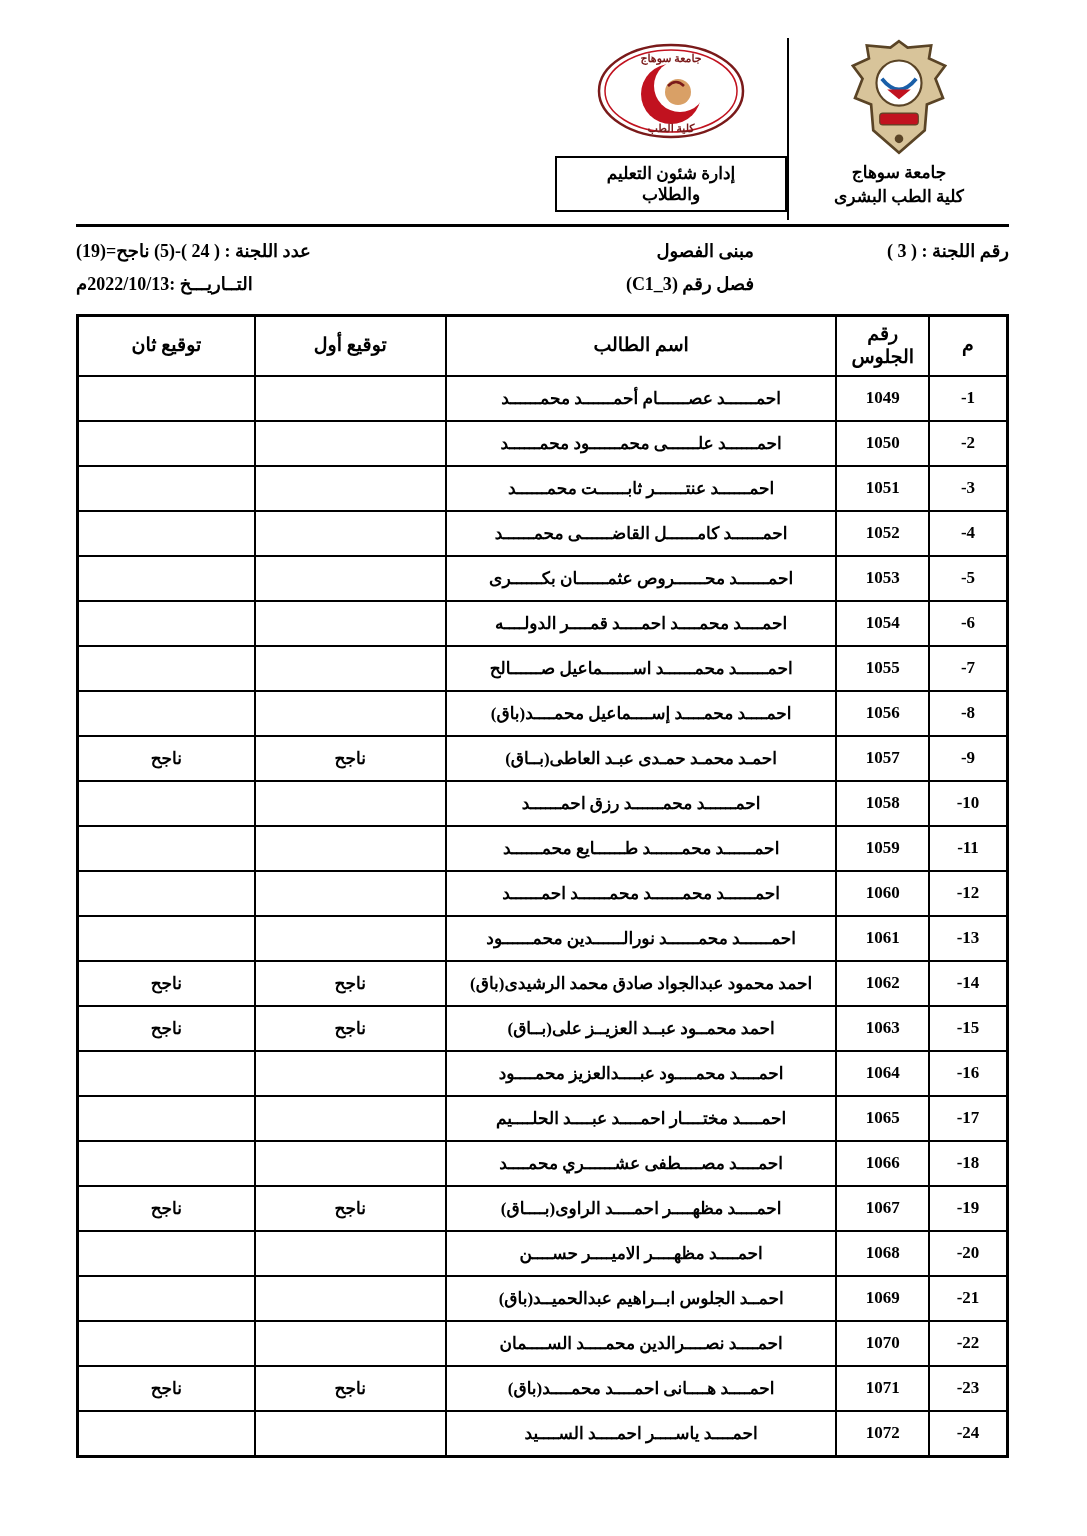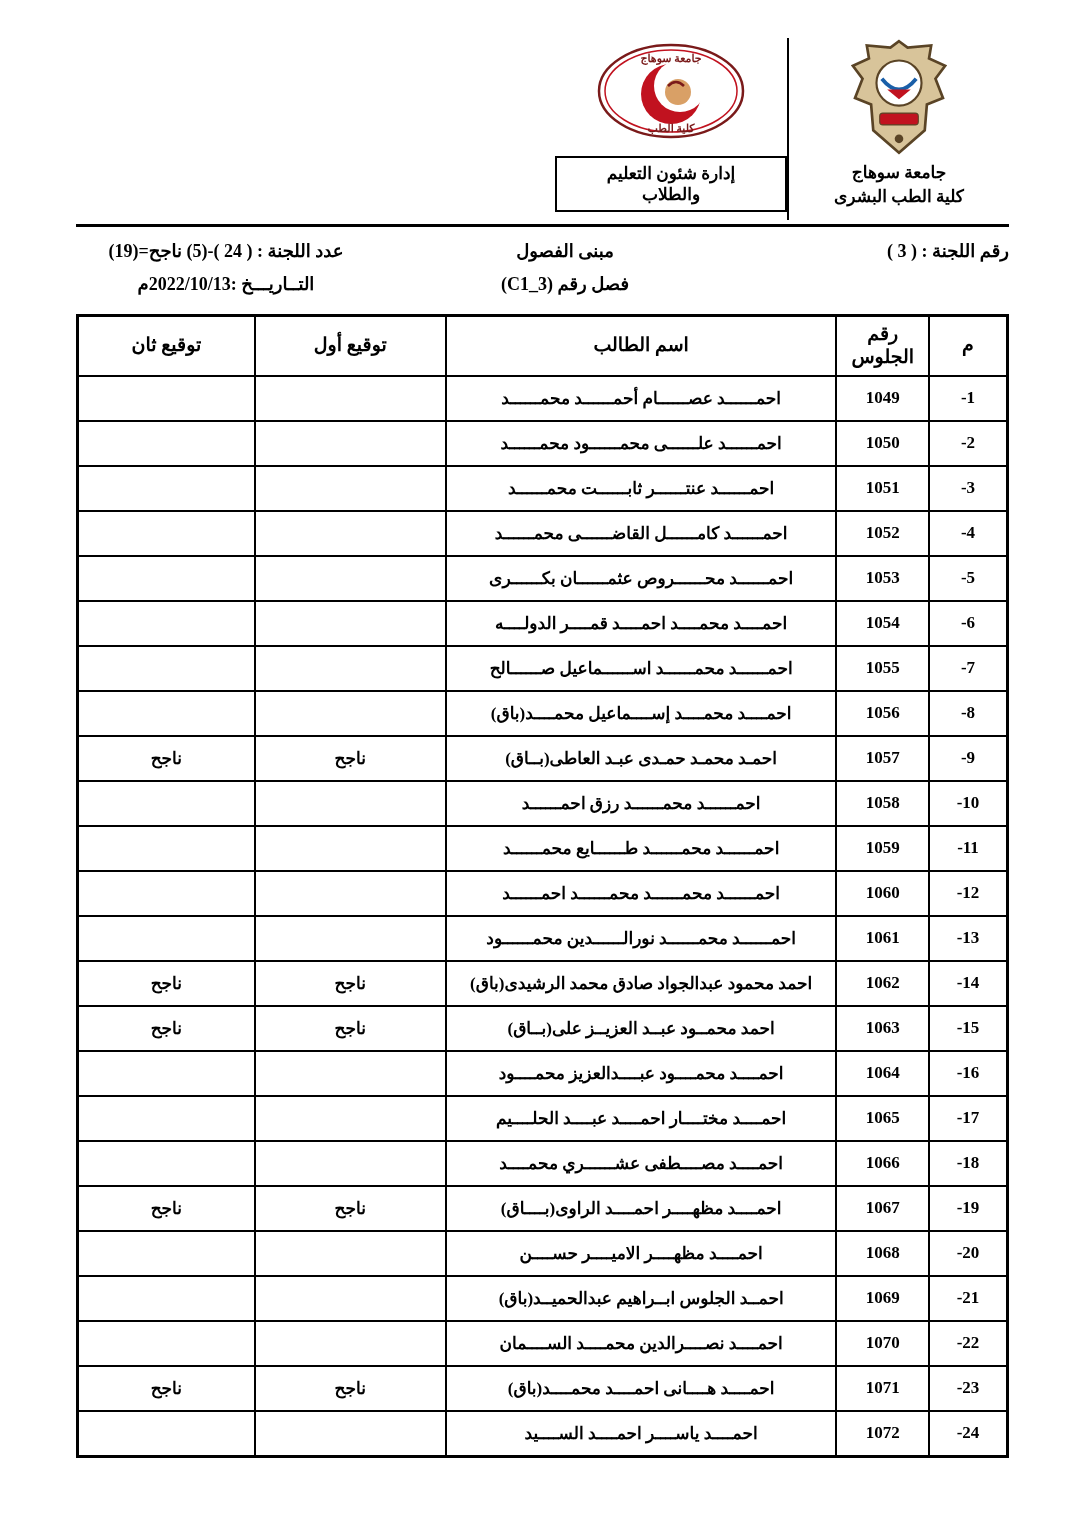--- a/index.html
+++ b/index.html
@@ -15,22 +15,22 @@
   .h-univ{width:220px;display:flex;flex-direction:column;align-items:center;justify-content:flex-start;text-align:center;}
   .h-univ .univ-text{font-weight:bold;font-size:17px;line-height:1.3;margin-top:2px;}
   .h-title{flex:1;text-align:center;font-weight:bold;font-size:22px;line-height:1.55;padding-top:40px;}
   .h-admin{width:232px;display:flex;flex-direction:column;align-items:center;border-right:2px solid #000;padding-top:4px;}
   .admin-box{border:2px solid #000;padding:5px 28px;font-weight:bold;font-size:17px;margin-top:12px;text-align:center;}
 
   
   .infobar{display:flex;justify-content:space-between;padding:8px 0 12px;font-weight:bold;font-size:18px;}
   .info-col{line-height:1.85;}
   .info-right{width:255px;}
-  .info-center{flex:1;text-align:center;}
-  .info-left{width:300px;text-align:center;}
+  .info-center{flex:1;text-align:right;}
+  .info-left{width:300px;text-align:left;}
 
   
   table.roster{width:100%;border-collapse:collapse;border:3px solid #000;table-layout:fixed;}
   .roster th,.roster td{border:2px solid #000;font-weight:bold;text-align:center;vertical-align:middle;overflow:hidden;}
   .roster thead th{height:56px;font-size:19px;line-height:1.2;}
   .roster tbody td{height:41px;font-size:17px;}
   td.c-idx{direction:ltr;font-size:17px;}
   td.c-seat{font-size:18px;font-family:"Liberation Serif","DejaVu Serif",serif;}
   td.c-name{font-size:16.5px;padding:0 16px;white-space:nowrap;text-align:center;}
   td.c-name.small{font-size:17px;}

